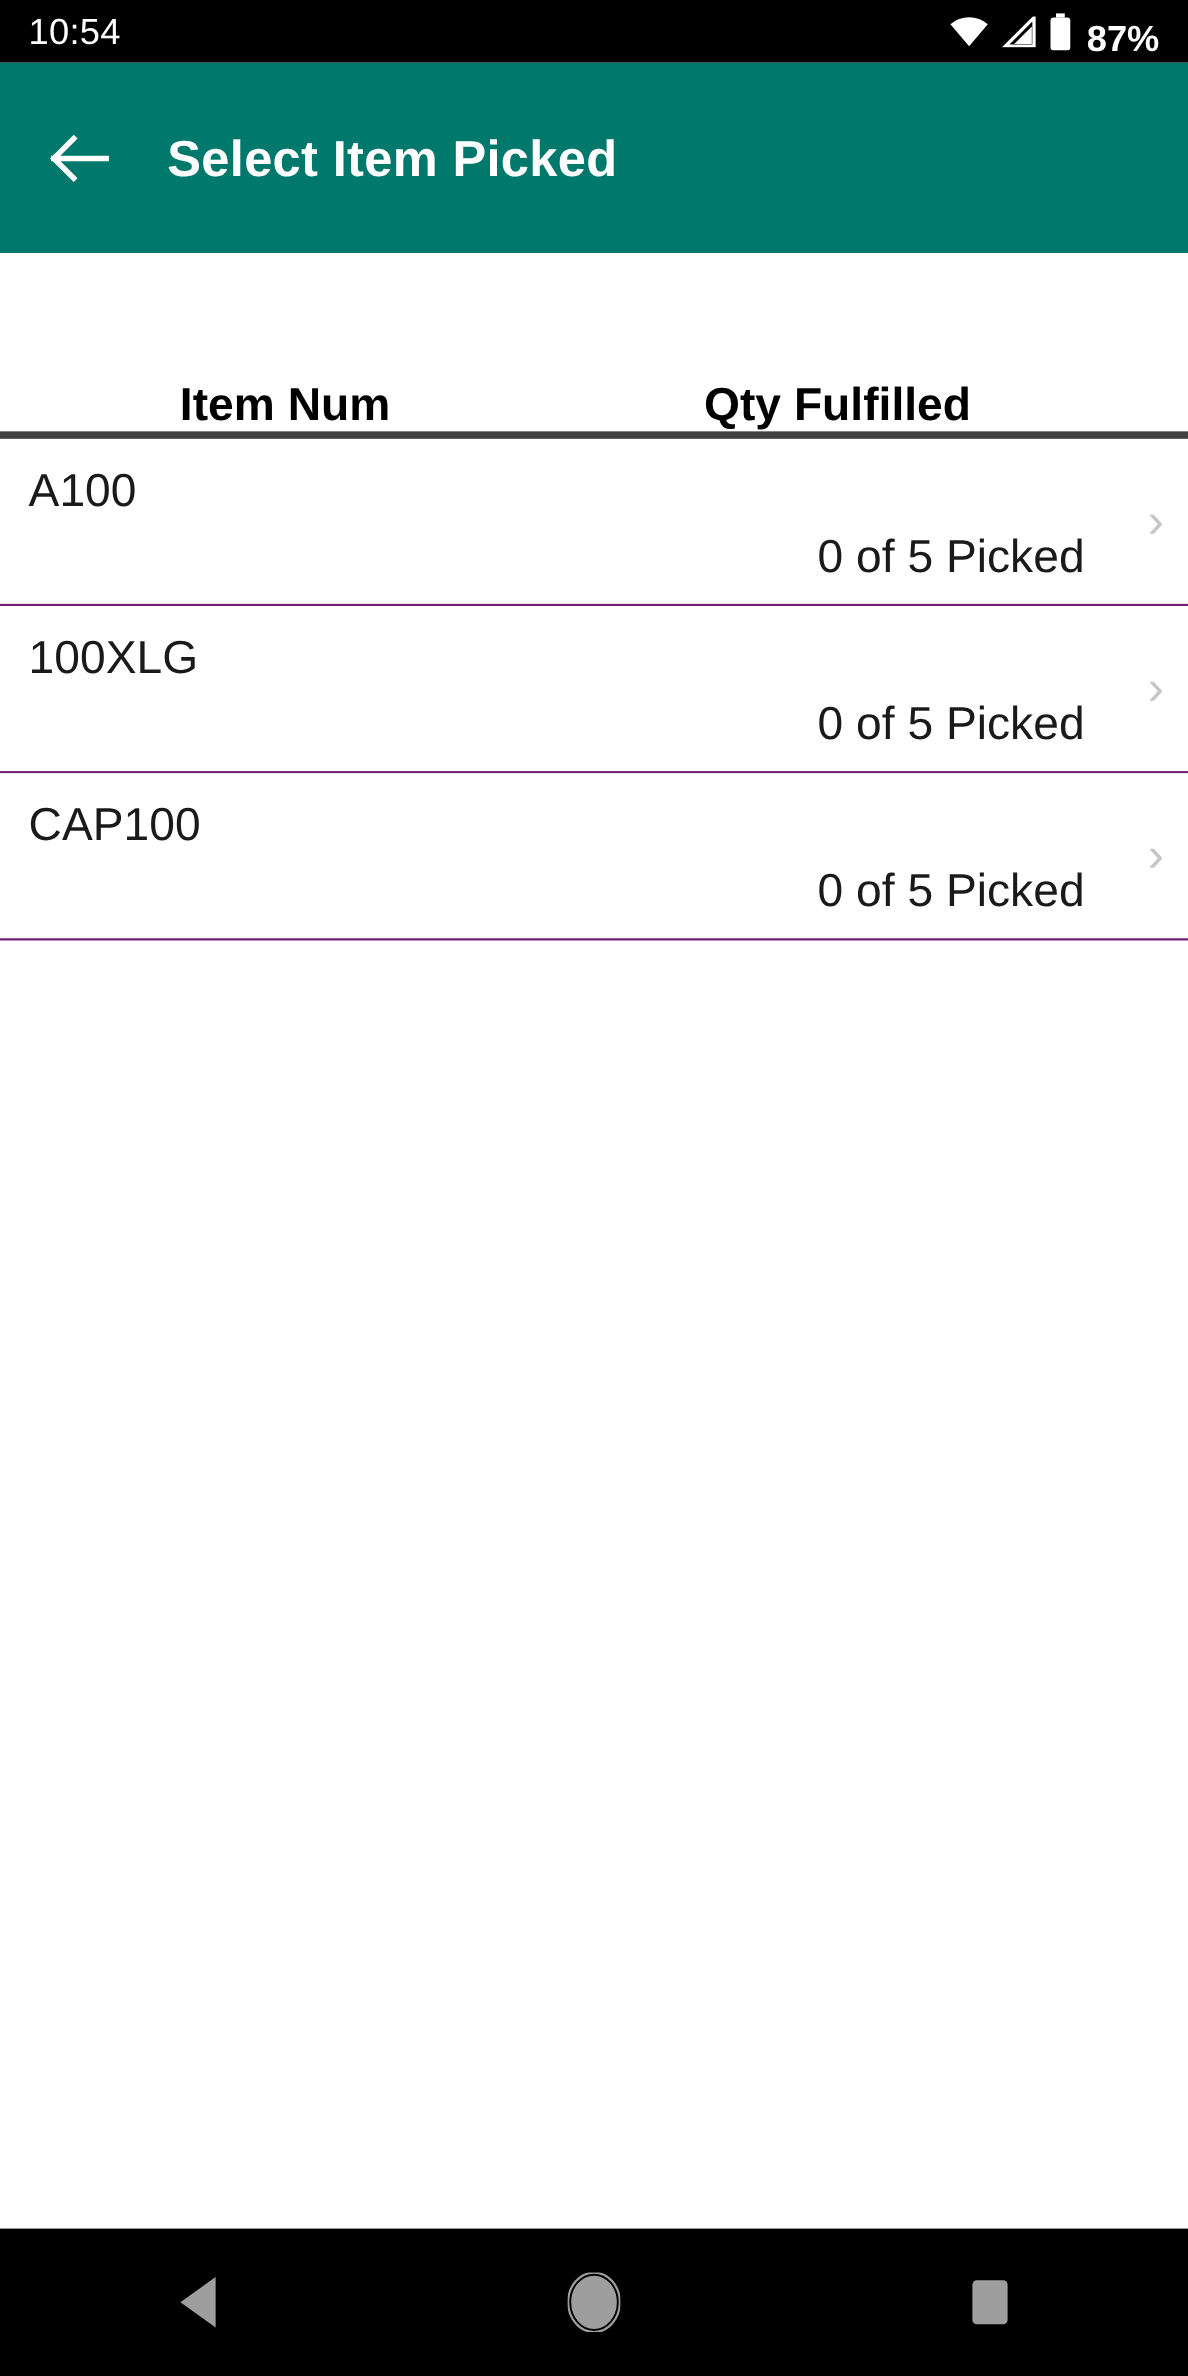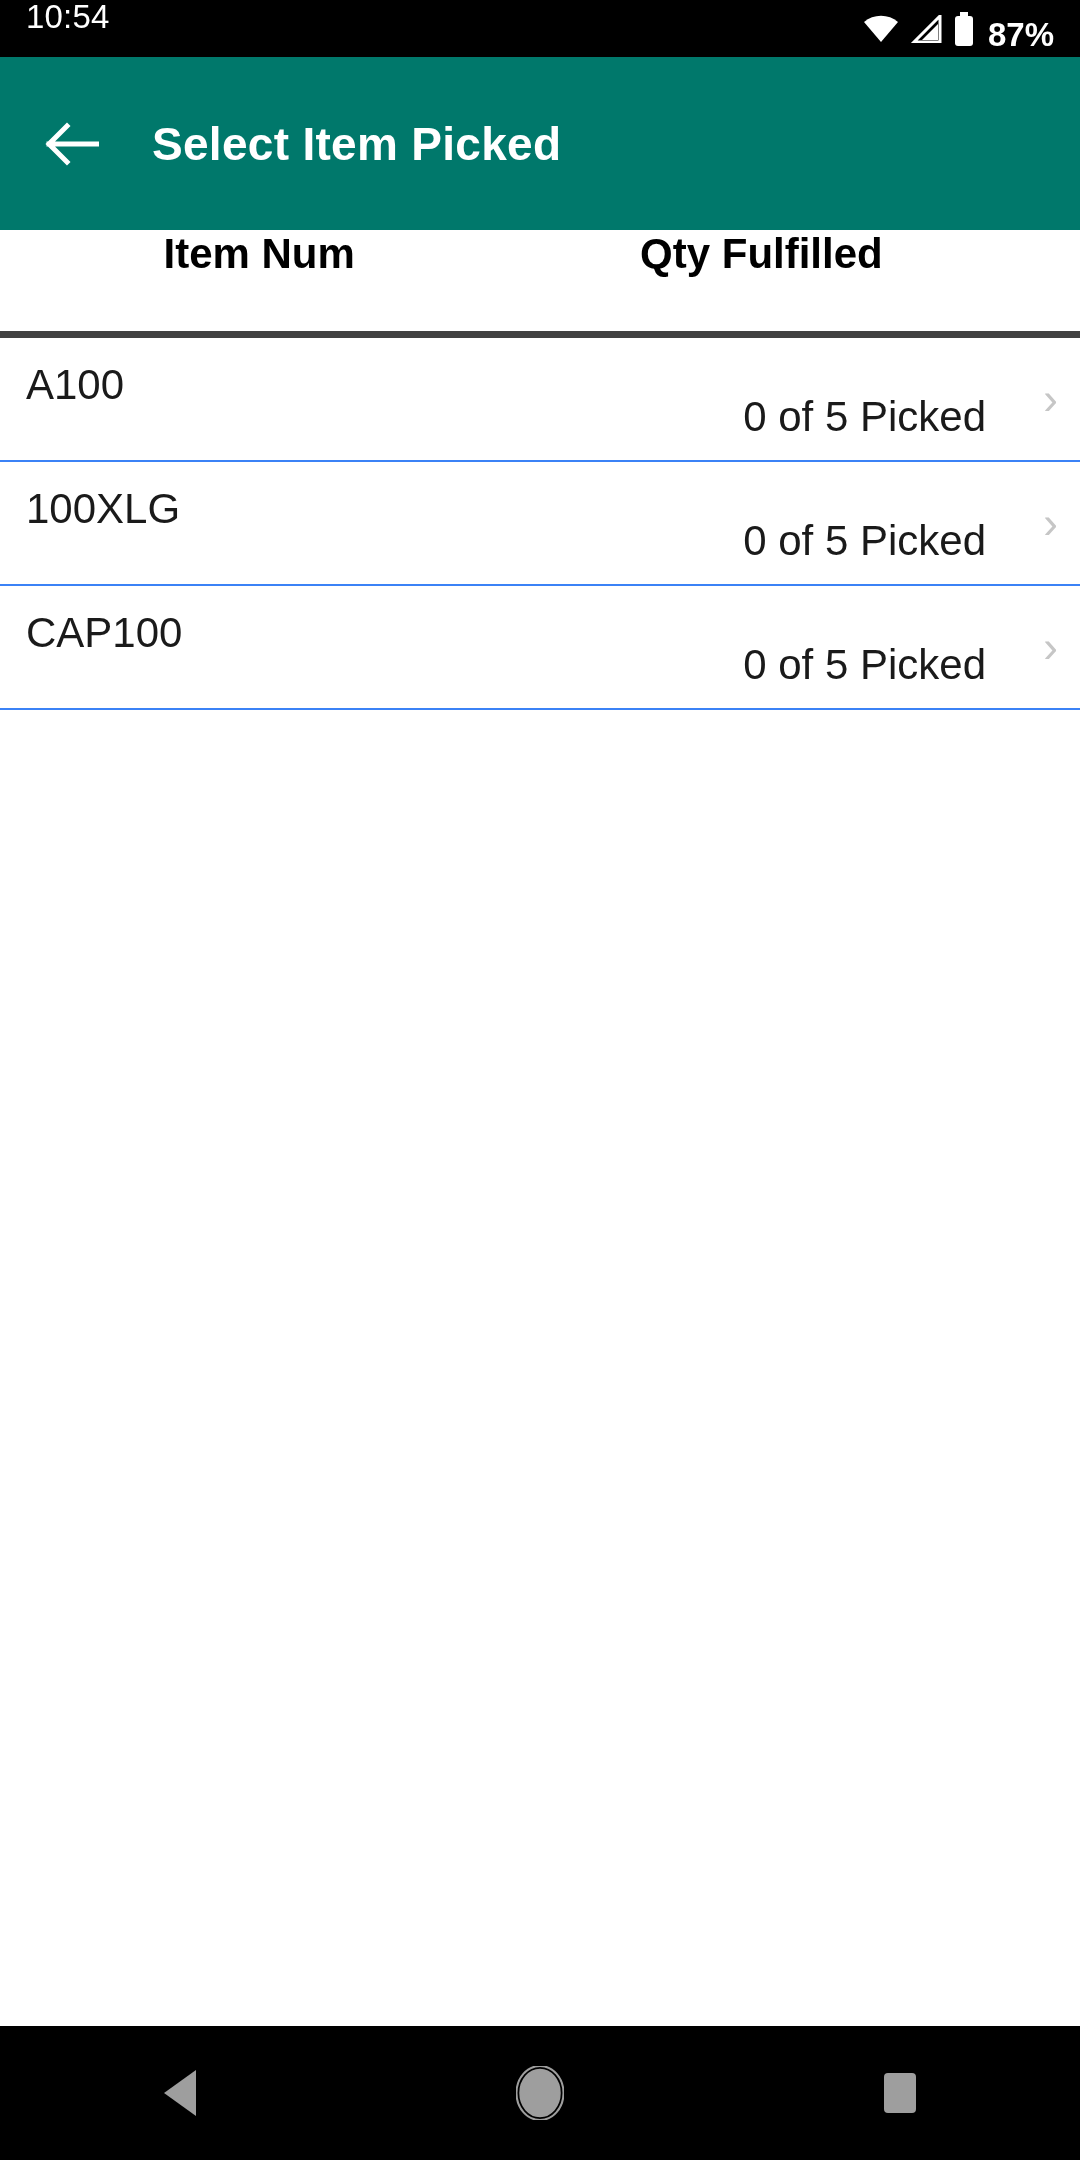--- a/index.html
+++ b/index.html
@@ -13,21 +13,21 @@
     position:relative;
     width:1080px; height:2160px;
     display:flex; flex-direction:column;
     background:#ffffff;
   }
 
   
   .statusbar {
     height:57px;
     background:#000000;
-    display:flex; 
+    display:flex; align-items:center;
     padding:0 26px;
     flex:0 0 auto;
   }
   .status-clock {
     color:#ffffff;
     font-size:33px;
     font-weight:500;
     letter-spacing:0.2px;
     line-height:1;
   }
@@ -63,23 +63,23 @@
     color:#ffffff;
     font-size:46px;
     font-weight:700;
     letter-spacing:0.3px;
     margin-left:52px;
     white-space:nowrap;
   }
 
   
   .colheader {
-    height:101px;
-    background:#ffffff;
-    display:flex; align-items:flex-start;
+    height:162px;
+    background:#ffffff;
+    display:flex; align-items:flex-end;
     flex:0 0 auto;
     position:relative;
   }
   .colheader-cell {
     font-size:42px;
     font-weight:700;
     color:#000000;
     text-align:center;
   }
   .colheader-cell.item { width:48%; }
@@ -93,22 +93,22 @@
   }
 
   
   .list {
     flex:1 1 auto;
     background:#ffffff;
     overflow:hidden;
   }
   .list-item {
     position:relative;
-    height:124px;
-    border-bottom:2px solid #3b82f6;
+    height:152px;
+    border-bottom:2px solid #701a75;
     background:#ffffff;
     cursor:pointer;
   }
   .item-num {
     position:absolute;
     left:26px; top:26px;
     font-size:42px;
     color:#1a1a1a;
     line-height:1;
     white-space:nowrap;

